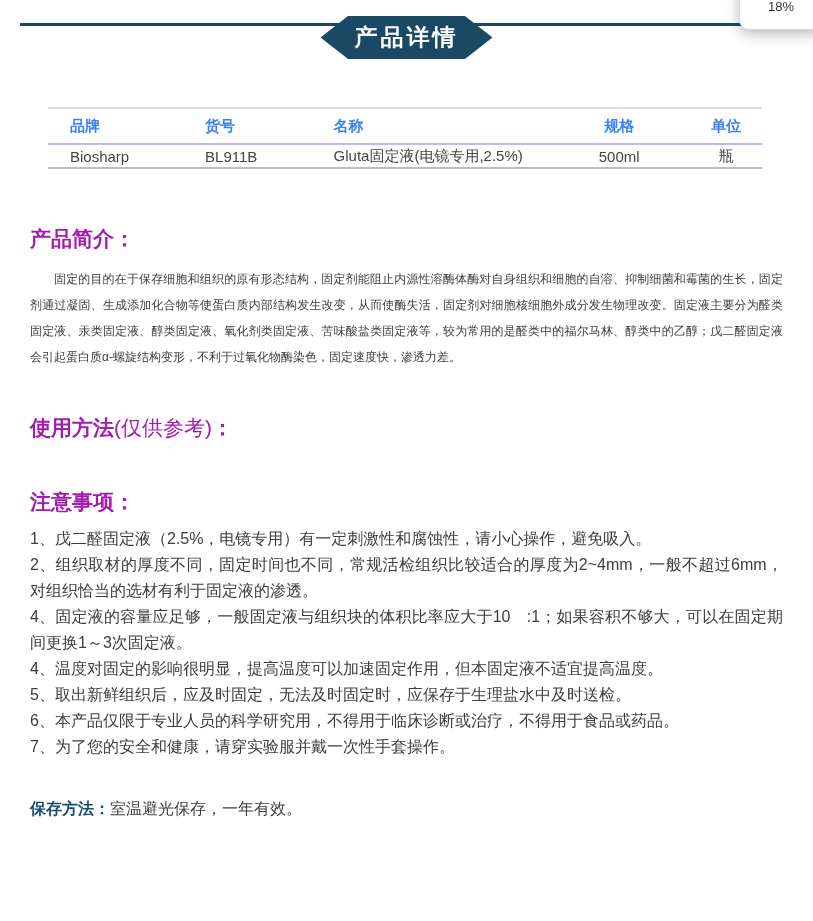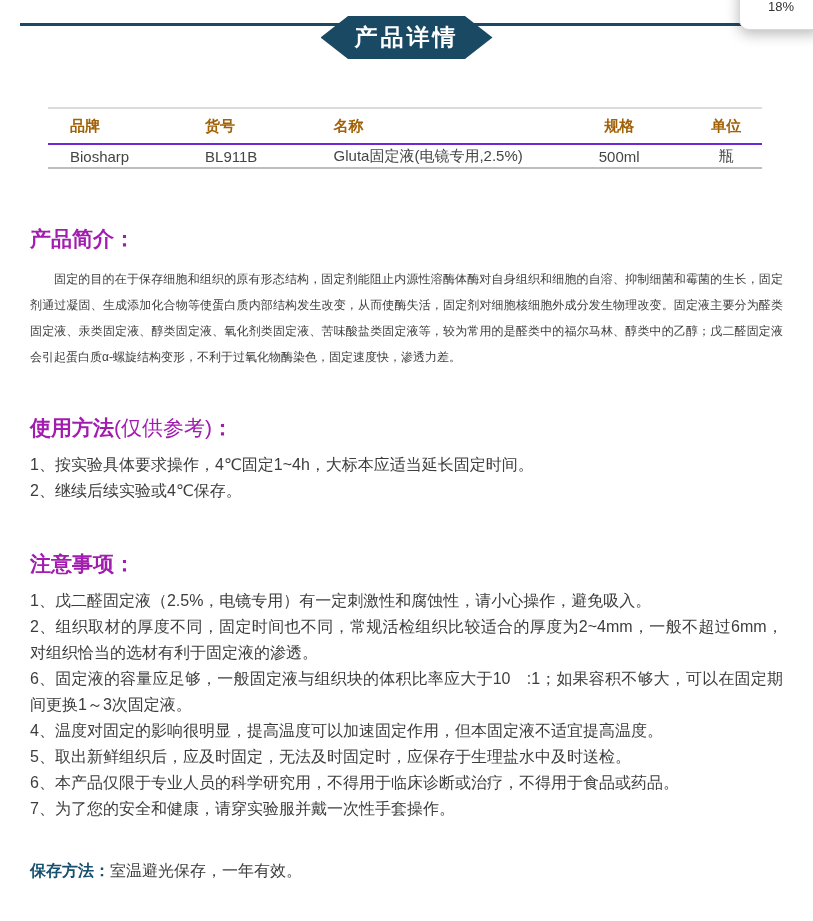--- a/index.html
+++ b/index.html
@@ -17,22 +17,22 @@
   
   .zoom-bubble { position:absolute; top:-18px; right:-10px; width:84px; height:48px; background:#ffffff;
                  border:1px solid #d9d9d9; border-radius:10px; box-shadow:0 4px 14px rgba(0,0,0,0.28);
                  display:flex; align-items:center; justify-content:center; z-index:10;
                  font-size:13px; color:#333333; }
 
   
   .content { position:relative; padding:107px 30px 0 30px; z-index:0; }
 
   table.product { margin-left:18px; width:714px; border-collapse:collapse; table-layout:fixed; font-size:15px; }
-  table.product th { border-top:2px solid #dcdcdc; border-bottom:2px solid #6d28d9; height:36px;
-                     font-weight:bold; color:#a16207; text-align:left; }
+  table.product th { border-top:2px solid #dcdcdc; border-bottom:2px solid #c4b5fd; height:36px;
+                     font-weight:bold; color:#3b82f6; text-align:left; }
   table.product td { border-bottom:2px solid #bdbdbd; height:24px; color:#454545; font-weight:normal; text-align:left; }
   table.product th.c, table.product td.c { text-align:center; }
   table.product th:first-child, table.product td:first-child { padding-left:22px; }
 
   h2.sec-title { font-size:21px; font-weight:bold; color:#a21caf; line-height:28px; }
   h2.sec-title .note { font-size:21px; font-weight:normal; }
   .sec-intro-title  { margin-top:56px; }
   .sec-usage-title  { margin-top:44px; }
   .sec-notes-title  { margin-top:46px; }
 
@@ -84,30 +84,26 @@
           <td class="c">500ml</td>
           <td class="c">瓶</td>
         </tr>
       </tbody>
     </table>
 
     <h2 class="sec-title sec-intro-title">产品简介：</h2>
     <p class="intro-body">固定的目的在于保存细胞和组织的原有形态结构，固定剂能阻止内源性溶酶体酶对自身组织和细胞的自溶、抑制细菌和霉菌的生长，固定剂通过凝固、生成添加化合物等使蛋白质内部结构发生改变，从而使酶失活，固定剂对细胞核细胞外成分发生物理改变。固定液主要分为醛类固定液、汞类固定液、醇类固定液、氧化剂类固定液、苦味酸盐类固定液等，较为常用的是醛类中的福尔马林、醇类中的乙醇；戊二醛固定液会引起蛋白质α-螺旋结构变形，不利于过氧化物酶染色，固定速度快，渗透力差。</p>
 
     <h2 class="sec-title sec-usage-title"><span>使用方法</span><span class="note">(仅供参考)</span><span>：</span></h2>
-    <div class="list">
-      <div class="list-line">1、按实验具体要求操作，4℃固定1~4h，大标本应适当延长固定时间。</div>
-      <div class="list-line">2、继续后续实验或4℃保存。</div>
-    </div>
 
     <h2 class="sec-title sec-notes-title">注意事项：</h2>
     <div class="list">
       <div class="list-line">1、戊二醛固定液（2.5%，电镜专用）有一定刺激性和腐蚀性，请小心操作，避免吸入。</div>
       <div class="list-line">2、组织取材的厚度不同，固定时间也不同，常规活检组织比较适合的厚度为2~4mm，一般不超过6mm，对组织恰当的选材有利于固定液的渗透。</div>
-      <div class="list-line">6、固定液的容量应足够，一般固定液与组织块的体积比率应大于10　:1；如果容积不够大，可以在固定期间更换1～3次固定液。</div>
+      <div class="list-line">4、固定液的容量应足够，一般固定液与组织块的体积比率应大于10　:1；如果容积不够大，可以在固定期间更换1～3次固定液。</div>
       <div class="list-line">4、温度对固定的影响很明显，提高温度可以加速固定作用，但本固定液不适宜提高温度。</div>
       <div class="list-line">5、取出新鲜组织后，应及时固定，无法及时固定时，应保存于生理盐水中及时送检。</div>
       <div class="list-line">6、本产品仅限于专业人员的科学研究用，不得用于临床诊断或治疗，不得用于食品或药品。</div>
       <div class="list-line">7、为了您的安全和健康，请穿实验服并戴一次性手套操作。</div>
     </div>
 
     <div class="storage-line">
       <span class="label">保存方法：</span><span>室温避光保存，一年有效。</span>
     </div>
 

